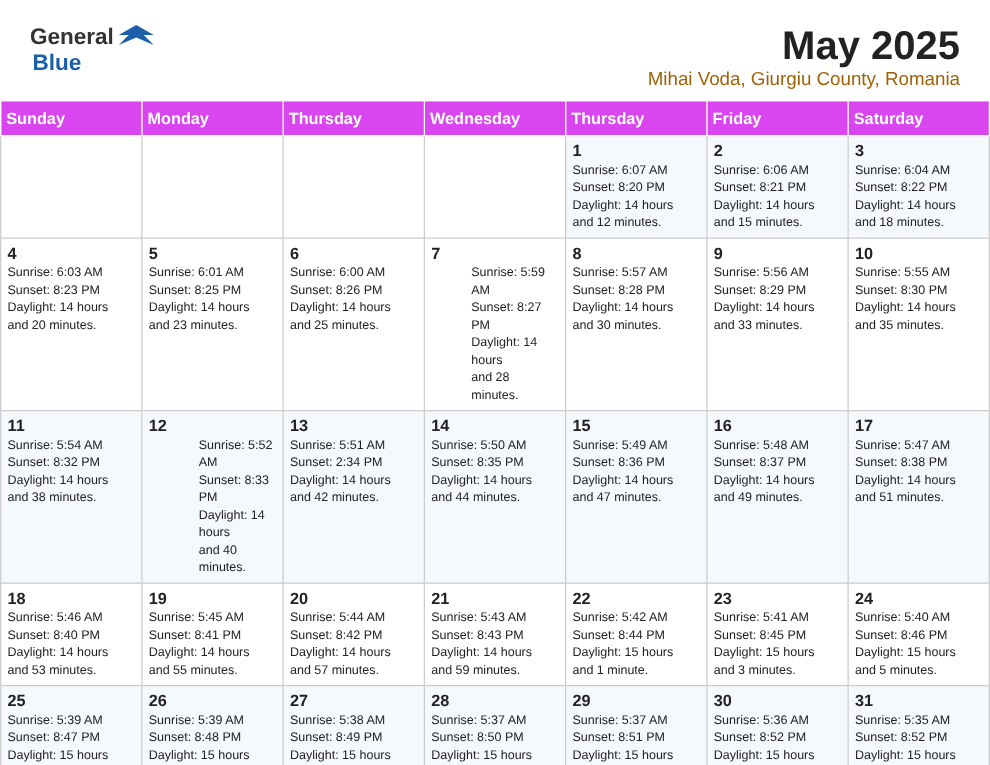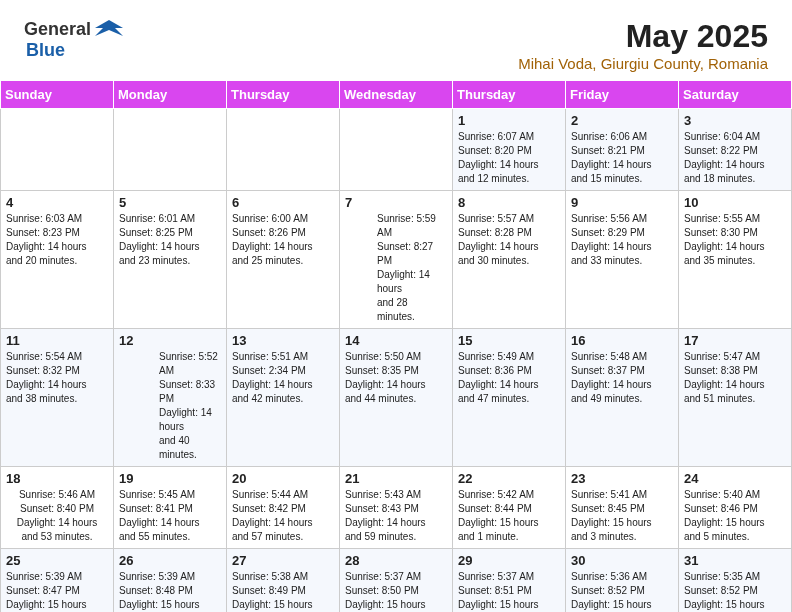--- a/index.html
+++ b/index.html
@@ -239,21 +239,21 @@
           <span class="day-num">17</span>
           <div class="cell-text" style="white-space: pre-line;">Sunrise: 5:47 AM
 Sunset: 8:38 PM
 Daylight: 14 hours
 and 51 minutes.</div>
         </td>
       </tr>
       <tr>
         <td>
           <span class="day-num">18</span>
-          <div class="cell-text" style="white-space: pre-line; text-align: center;">Sunrise: 5:46 AM
+          <div class="cell-text" style="white-space: pre-line;">Sunrise: 5:46 AM
 Sunset: 8:40 PM
 Daylight: 14 hours
 and 53 minutes.</div>
         </td>
         <td>
           <span class="day-num">19</span>
           <div class="cell-text" style="white-space: pre-line;">Sunrise: 5:45 AM
 Sunset: 8:41 PM
 Daylight: 14 hours
 and 55 minutes.</div>

